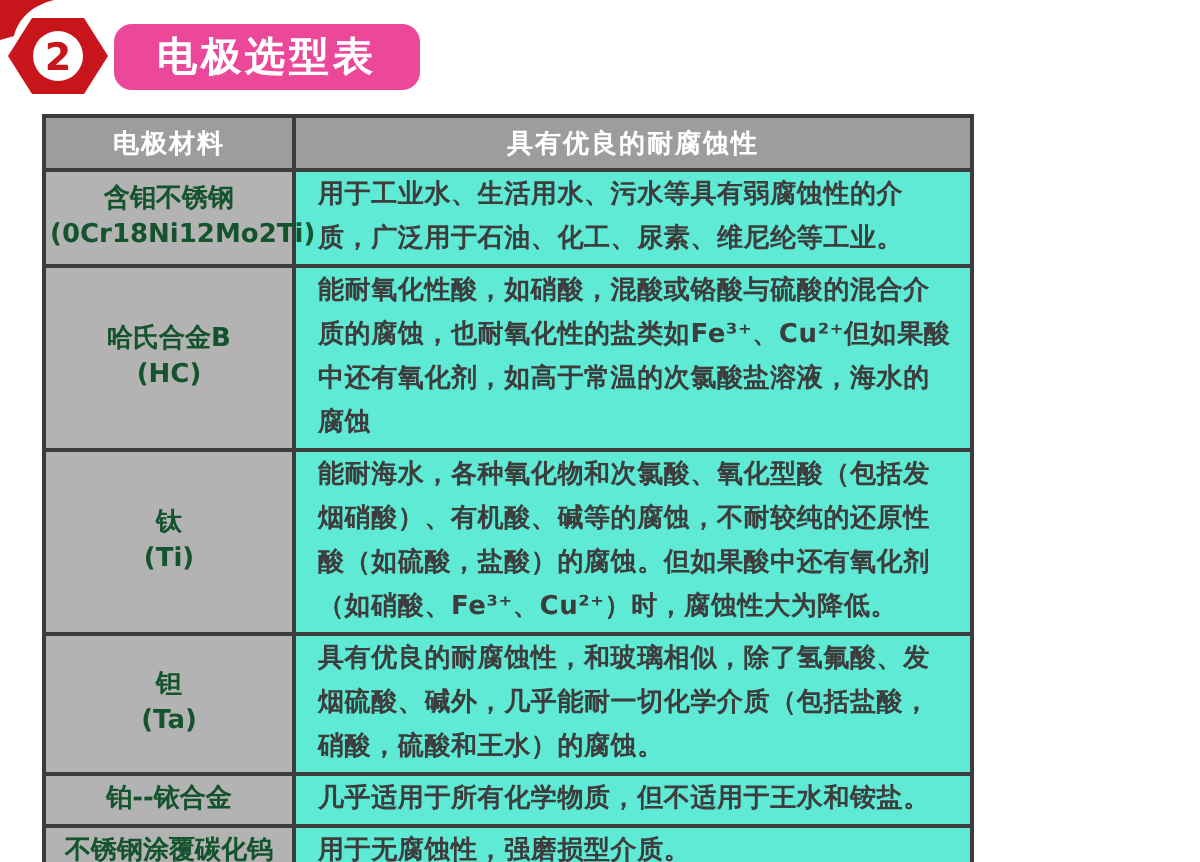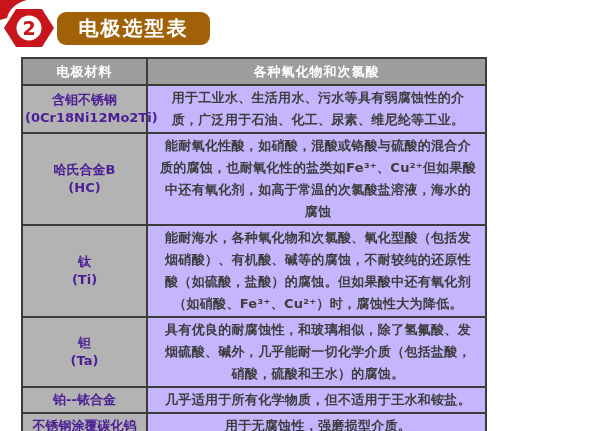--- a/index.html
+++ b/index.html
@@ -9,21 +9,21 @@
     background:#ffffff;
     font-family:"DejaVu Sans","Liberation Sans",sans-serif;
     overflow:hidden;
   }
   
   .hdr { position:absolute; left:0; top:0; width:600px; height:57px; }
   .badge-svg { position:absolute; left:0; top:0; }
   .banner {
     position:absolute; left:57px; top:12px;
     width:153px; height:33px;
-    background:#a16207;
+    background:#ec4899;
     border-radius:9px;
     display:flex; align-items:center; justify-content:center;
     color:#ffffff; font-size:20px; font-weight:bold;
     letter-spacing:2px;
   }
   
   table.sel {
     position:absolute; left:21px; top:57px;
     width:466px;
     border-collapse:collapse;
@@ -31,29 +31,29 @@
   }
   table.sel col.c1 { width:125px; }
   table.sel th, table.sel td { border:2px solid #3c3c3c; }
   th.hd {
     background:#9d9d9d; color:#ffffff;
     font-size:13px; font-weight:bold;
     height:27px; text-align:center;
     letter-spacing:1px;
   }
   td.mat {
-    background:#b3b3b3; color:#4c1d95;
+    background:#b3b3b3; color:#14532d;
     font-size:13px; font-weight:bold;
     text-align:center; vertical-align:middle;
     line-height:1.35; padding:3px 2px;
   }
   td.desc {
-    background:#c4b5fd; color:#3d3d3d;
+    background:#5eead4; color:#3d3d3d;
     font-size:13px; font-weight:600;
-    text-align:center; vertical-align:middle;
+    text-align:left; vertical-align:middle;
     line-height:22px; padding:1px 8px 1px 11px;
     letter-spacing:0.3px;
     margin-left:20px;
   }
   tr.r2 td { height:46px; }
   tr.r3 td { height:68px; }
   tr.r1 td { height:23px; }
 </style>
 </head>
 <body>
@@ -71,21 +71,21 @@
 </div>
 
 <table class="sel">
   <colgroup>
       <col class="c1">
       <col class="c2">
     </colgroup>
   <thead>
     <tr>
       <th class="hd">电极材料</th>
-      <th class="hd">各种氧化物和次氯酸</th>
+      <th class="hd">具有优良的耐腐蚀性</th>
     </tr>
   </thead>
   <tbody>
 
       <tr class="r2">
         <td class="mat">
           <div>含钼不锈钢</div>
           <div>(0Cr18Ni12Mo2Ti)</div>
         </td>
         <td class="desc">用于工业水、生活用水、污水等具有弱腐蚀性的介质，广泛用于石油、化工、尿素、维尼纶等工业。</td>

